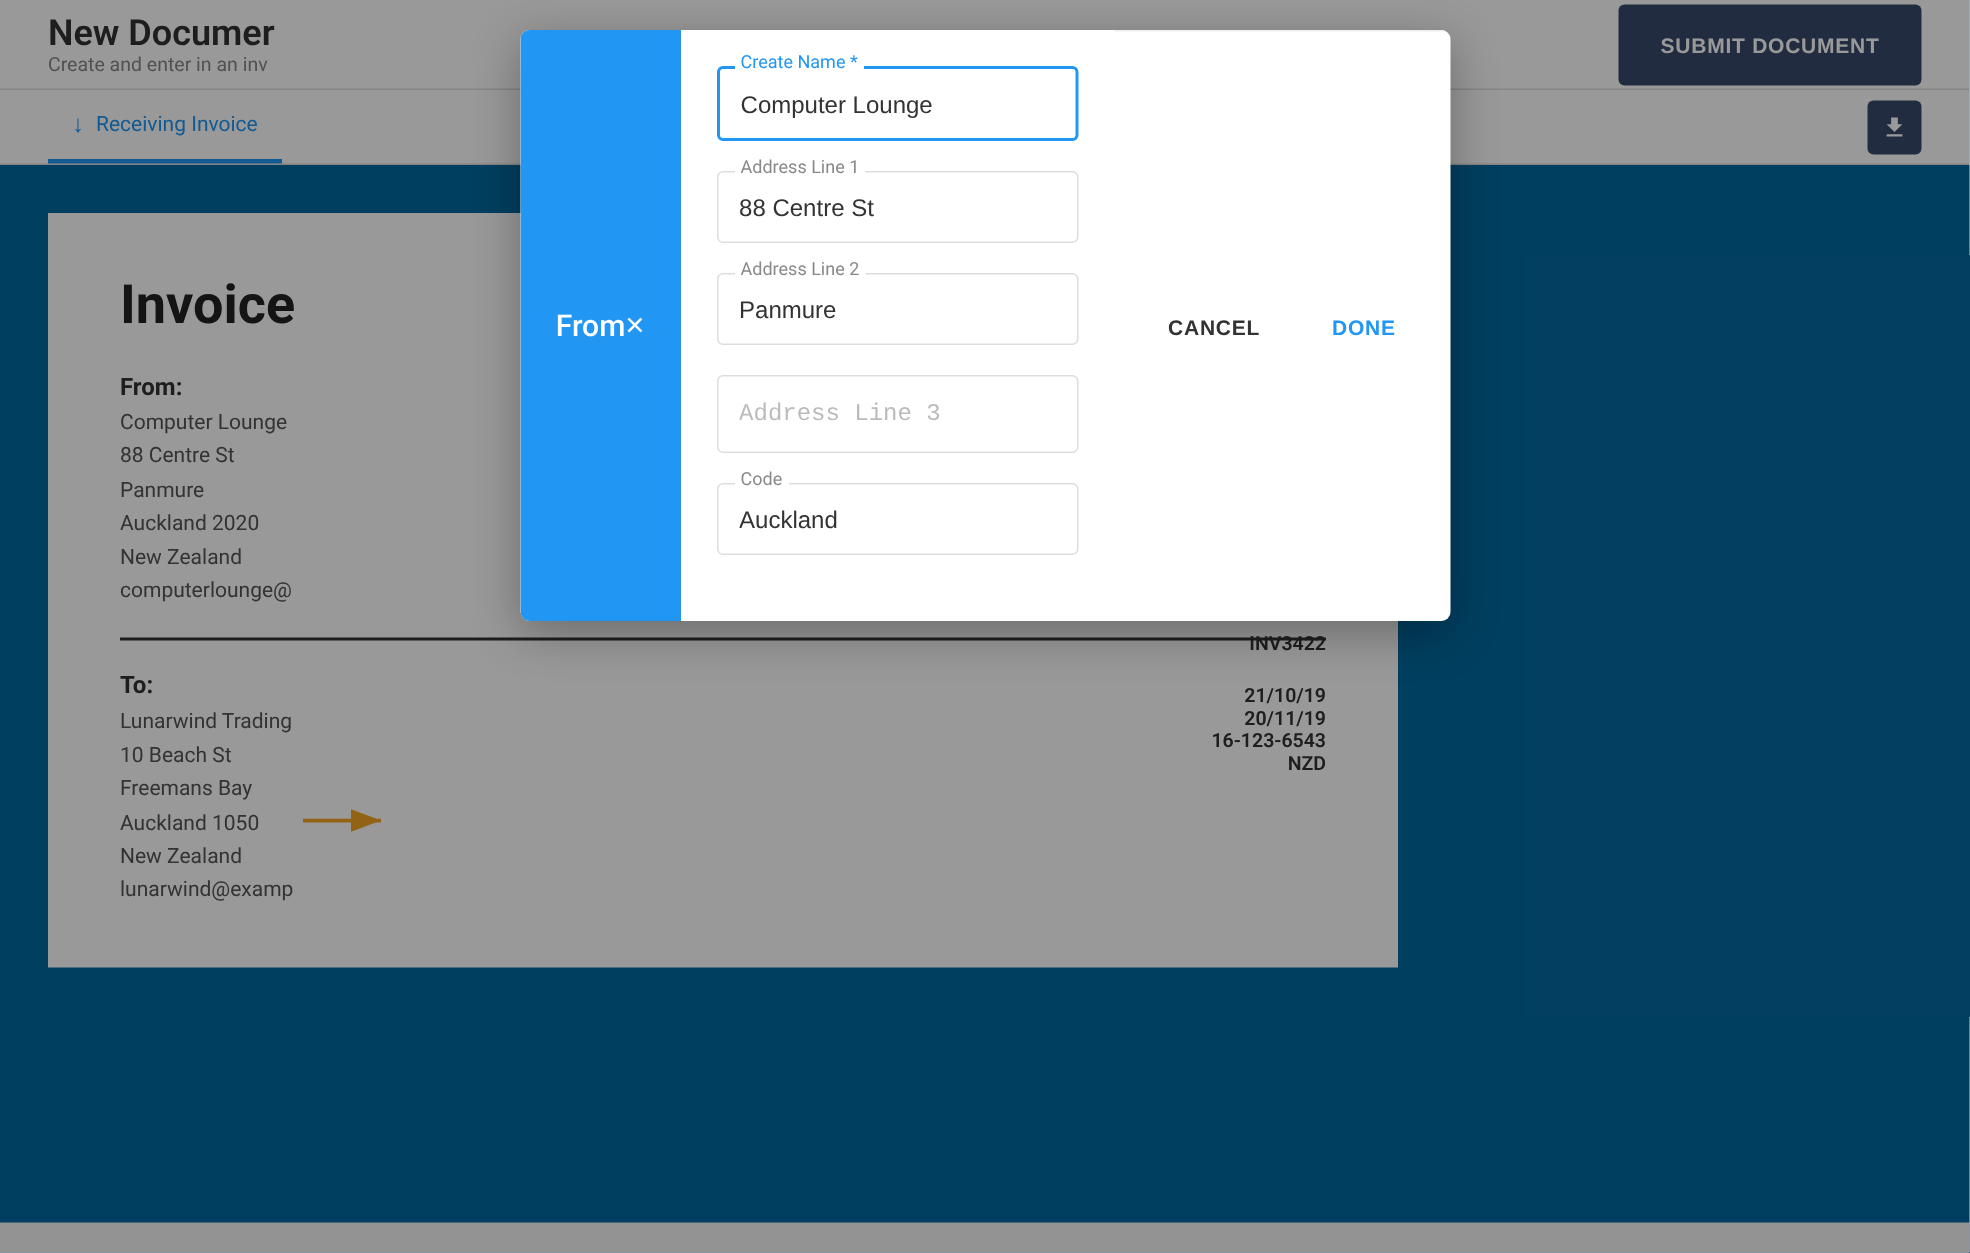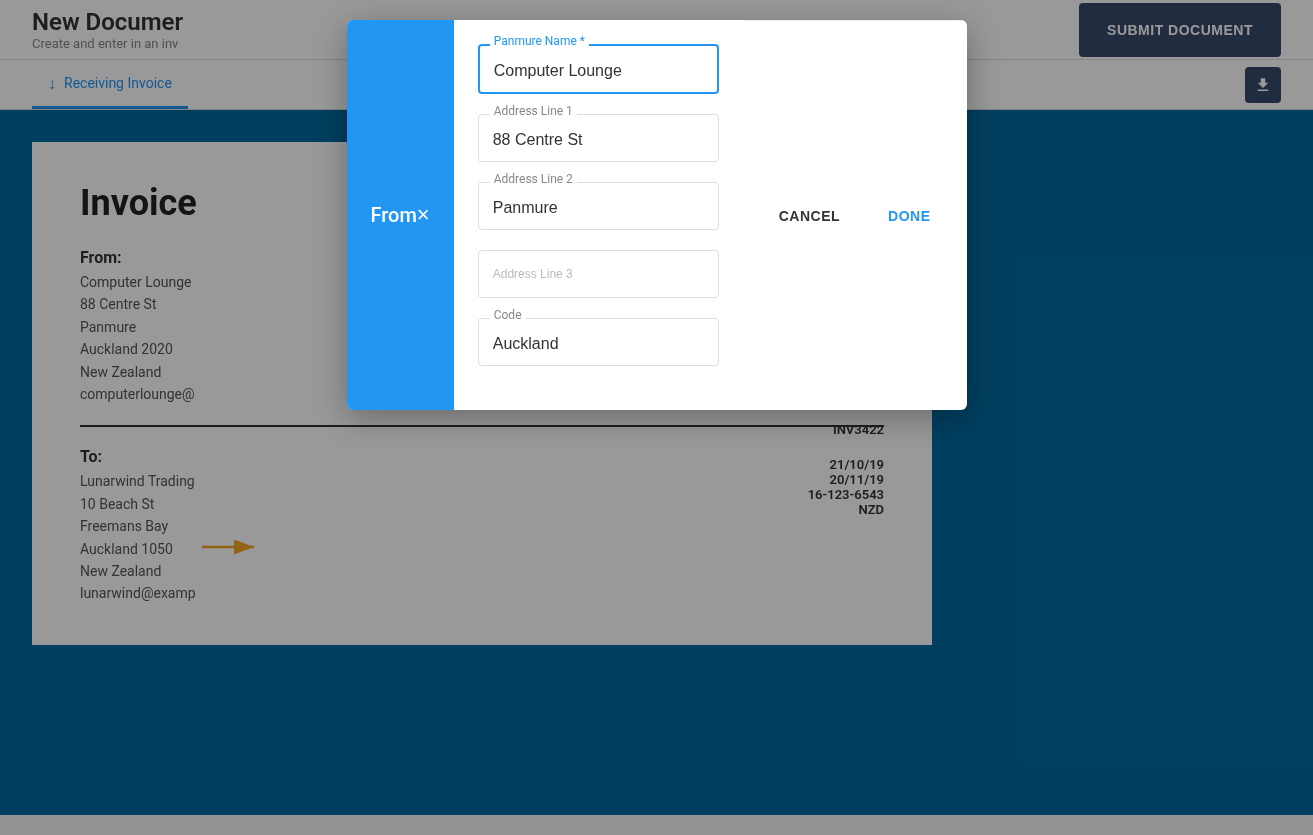--- a/index.html
+++ b/index.html
@@ -377,36 +377,36 @@
   <div class="modal">
 
     <div class="modal-header">
       <span class="modal-title">From</span>
       <button class="modal-close">×</button>
     </div>
 
     <div class="modal-body">
 
       <div class="form-field">
-        <label class="active">Panmure Name *</label>
+        <label class="active">Create Name *</label>
         <input class="focused" type="text" value="Computer Lounge" style="">
       </div>
 
       <div class="form-field">
         <label>Address Line 1</label>
         <input type="text" value="88 Centre St" style="">
       </div>
 
       <div class="form-field">
         <label>Address Line 2</label>
         <input type="text" value="Panmure" style="">
       </div>
 
       <div class="form-field">
-        <input type="text" style="border: 1px solid rgb(221, 221, 221); border-radius: 4px; padding: 16px 14px; font-size: 12px; width: 100%; color: rgb(51, 51, 51); outline: none;" placeholder="Address Line 3">
+        <input type="text" style="border: 1px solid rgb(221, 221, 221); border-radius: 4px; padding: 16px 14px; font-size: 16px; width: 100%; color: rgb(51, 51, 51); outline: none; font-family: Liberation Mono, monospace;" placeholder="Address Line 3">
       </div>
 
       <div class="form-field">
         <label>Code</label>
         <input type="text" value="Auckland" style="">
       </div>
 
 
     </div>
 

